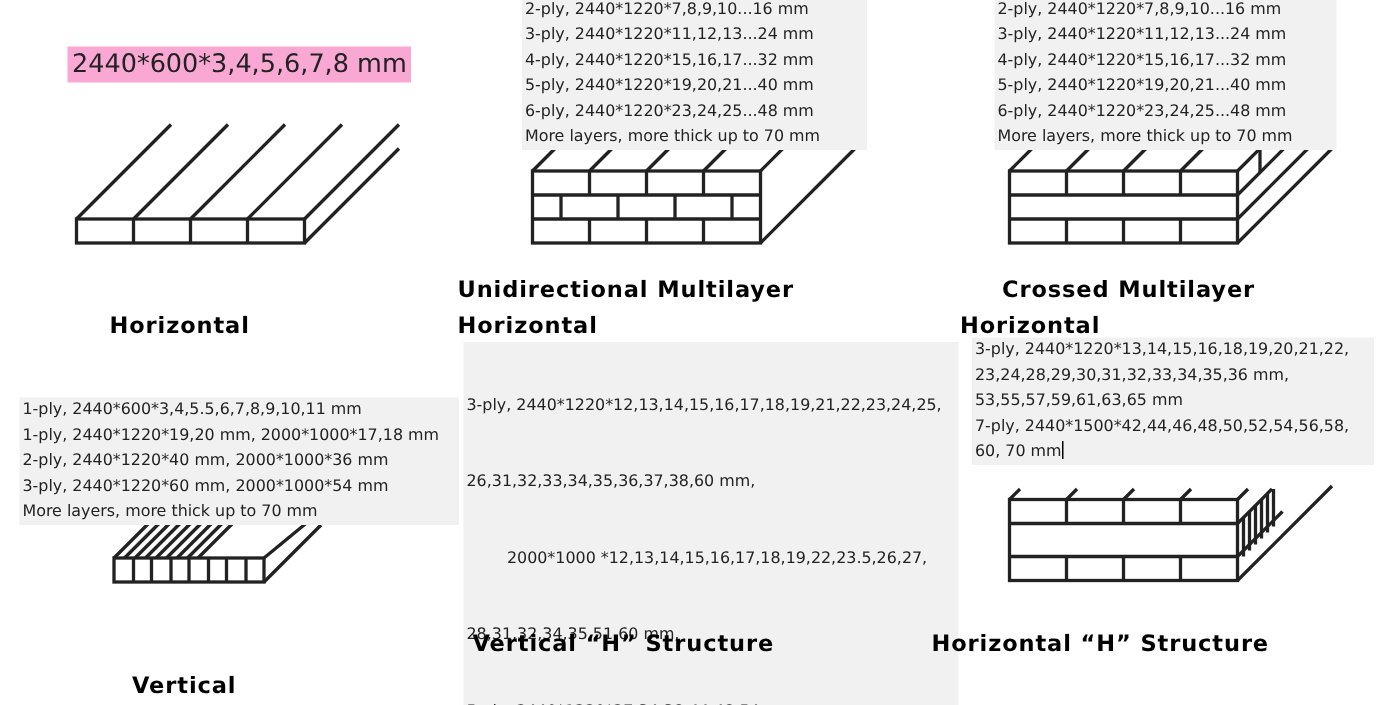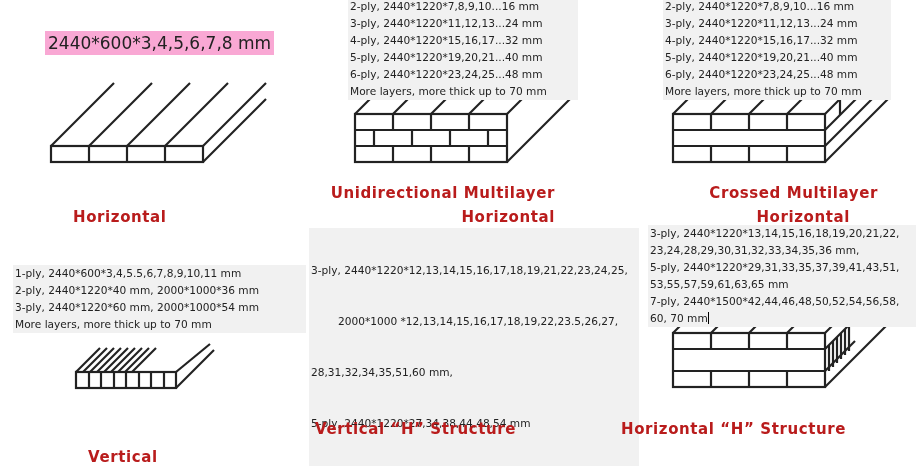--- a/index.html
+++ b/index.html
@@ -16,23 +16,23 @@
       white-space: nowrap;
       padding: 0 2px;
     }
     .spec-line { display: block; }
     .title {
       position: absolute;
       font-family: "DejaVu Sans", sans-serif;
       font-weight: bold;
       font-size: 15px;
       letter-spacing: 0.6px;
-      color: #b91c1c;
+      color: #000000;
       white-space: nowrap;
-      text-align: right;
+      text-align: left;
     }
     .big-spec {
       position: absolute;
       background: #f9a8d4;
       font-size: 17px;
       color: #222;
       padding: 2px 3px;
       white-space: nowrap;
     }
     svg { position: absolute; overflow: visible; }
@@ -162,20 +162,21 @@
       <line x1="101" y1="372" x2="101" y2="388"></line>
       <line x1="114" y1="372" x2="114" y2="388"></line>
       <line x1="126" y1="372" x2="126" y2="388"></line>
       <line x1="139" y1="372" x2="139" y2="388"></line>
       <line x1="151" y1="372" x2="151" y2="388"></line>
       <line x1="164" y1="372" x2="164" y2="388"></line>
     </g>
   </svg>
   <div class="spec-box" style="left:13px; top:265px; width:293px;">
     <span class="spec-line">1-ply, 2440*600*3,4,5.5,6,7,8,9,10,11 mm</span>
+    <span class="spec-line">1-ply, 2440*1220*19,20 mm, 2000*1000*17,18 mm</span>
     <span class="spec-line">2-ply, 2440*1220*40 mm, 2000*1000*36 mm</span>
     <span class="spec-line">3-ply, 2440*1220*60 mm, 2000*1000*54 mm</span>
     <span class="spec-line">More layers, more thick up to 70 mm</span>
   </div>
   <div class="title" style="left:88px; top:420px;margin-top:28px;">Vertical</div>
 </div>
 
 <div class="panel">
   <svg width="300" height="200" style="left:0; top:0;">
     <g class="stk">
@@ -213,20 +214,21 @@
       <line x1="405" y1="373" x2="405" y2="389"></line>
       <line x1="418" y1="373" x2="418" y2="389"></line>
       <line x1="430" y1="373" x2="430" y2="389"></line>
       <line x1="443" y1="373" x2="443" y2="389"></line>
       <line x1="455" y1="373" x2="455" y2="389"></line>
       <line x1="468" y1="373" x2="468" y2="389"></line>
     </g>
   </svg>
   <div class="spec-box" style="left:309px; top:228px; width:330px; white-space:pre;">
     <span class="spec-line">3-ply, 2440*1220*12,13,14,15,16,17,18,19,21,22,23,24,25,</span>
+    <span class="spec-line">26,31,32,33,34,35,36,37,38,60 mm,</span>
     <span class="spec-line">        2000*1000 *12,13,14,15,16,17,18,19,22,23.5,26,27,</span>
     <span class="spec-line">28,31,32,34,35,51,60 mm,</span>
     <span class="spec-line">5-ply, 2440*1220*27,34,38,44,48,54 mm</span>
   </div>
   <div class="title" style="left:315px; top:420px;">Vertical “H” Structure</div>
 </div>
 
 <div class="panel">
   <svg width="300" height="200" style="left:0; top:0;">
     <g class="stk">
@@ -253,19 +255,18 @@
       <line x1="749" y1="333" x2="749" y2="349"></line>
       <line x1="787" y1="333" x2="787" y2="349"></line>
       <line x1="711" y1="371" x2="711" y2="387"></line>
       <line x1="749" y1="371" x2="749" y2="387"></line>
       <line x1="787" y1="371" x2="787" y2="387"></line>
     </g>
   </svg>
   <div class="spec-box" style="left:648px; top:225px; width:268px;">
     <span class="spec-line">3-ply, 2440*1220*13,14,15,16,18,19,20,21,22,</span>
     <span class="spec-line">23,24,28,29,30,31,32,33,34,35,36 mm,</span>
-    <span class="spec-line">5-ply, 2440*1220*29,31,33,35,37,39,41,43,51,</span>
     <span class="spec-line">53,55,57,59,61,63,65 mm</span>
     <span class="spec-line">7-ply, 2440*1500*42,44,46,48,50,52,54,56,58,</span>
     <span class="spec-line"><span>60, 70 mm</span><span class="caret"></span></span>
   </div>
   <div class="title" style="left:621px; top:420px;">Horizontal “H” Structure</div>
 </div>
 
 </body></html>

